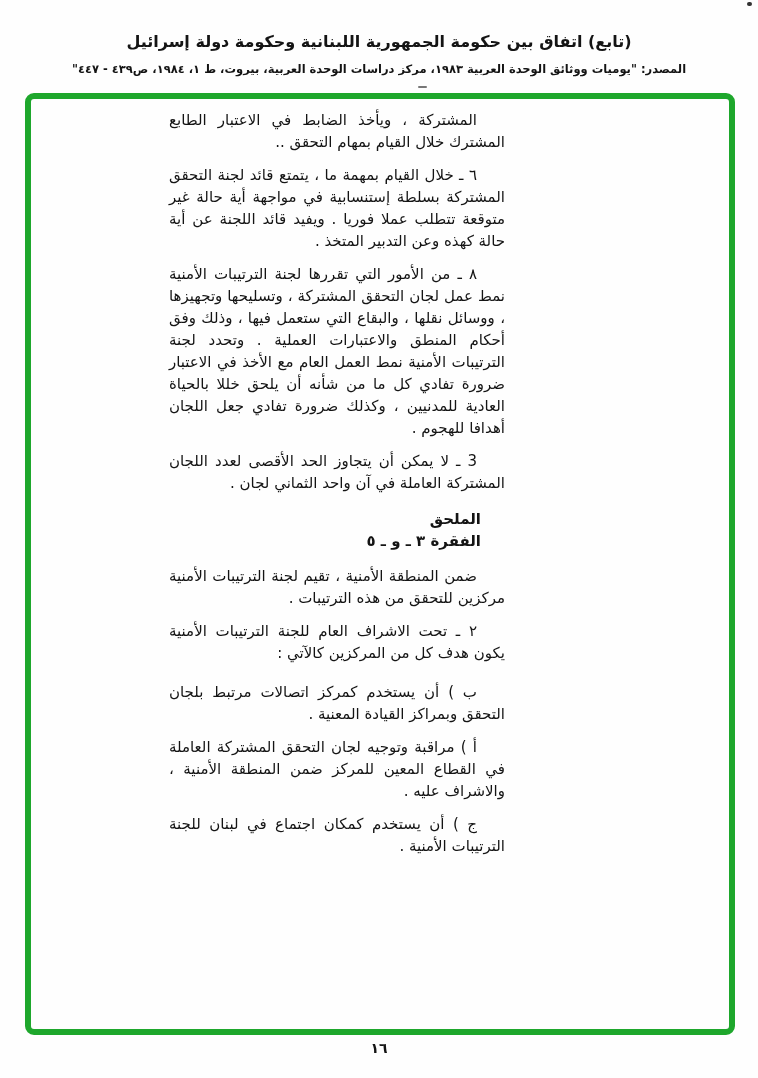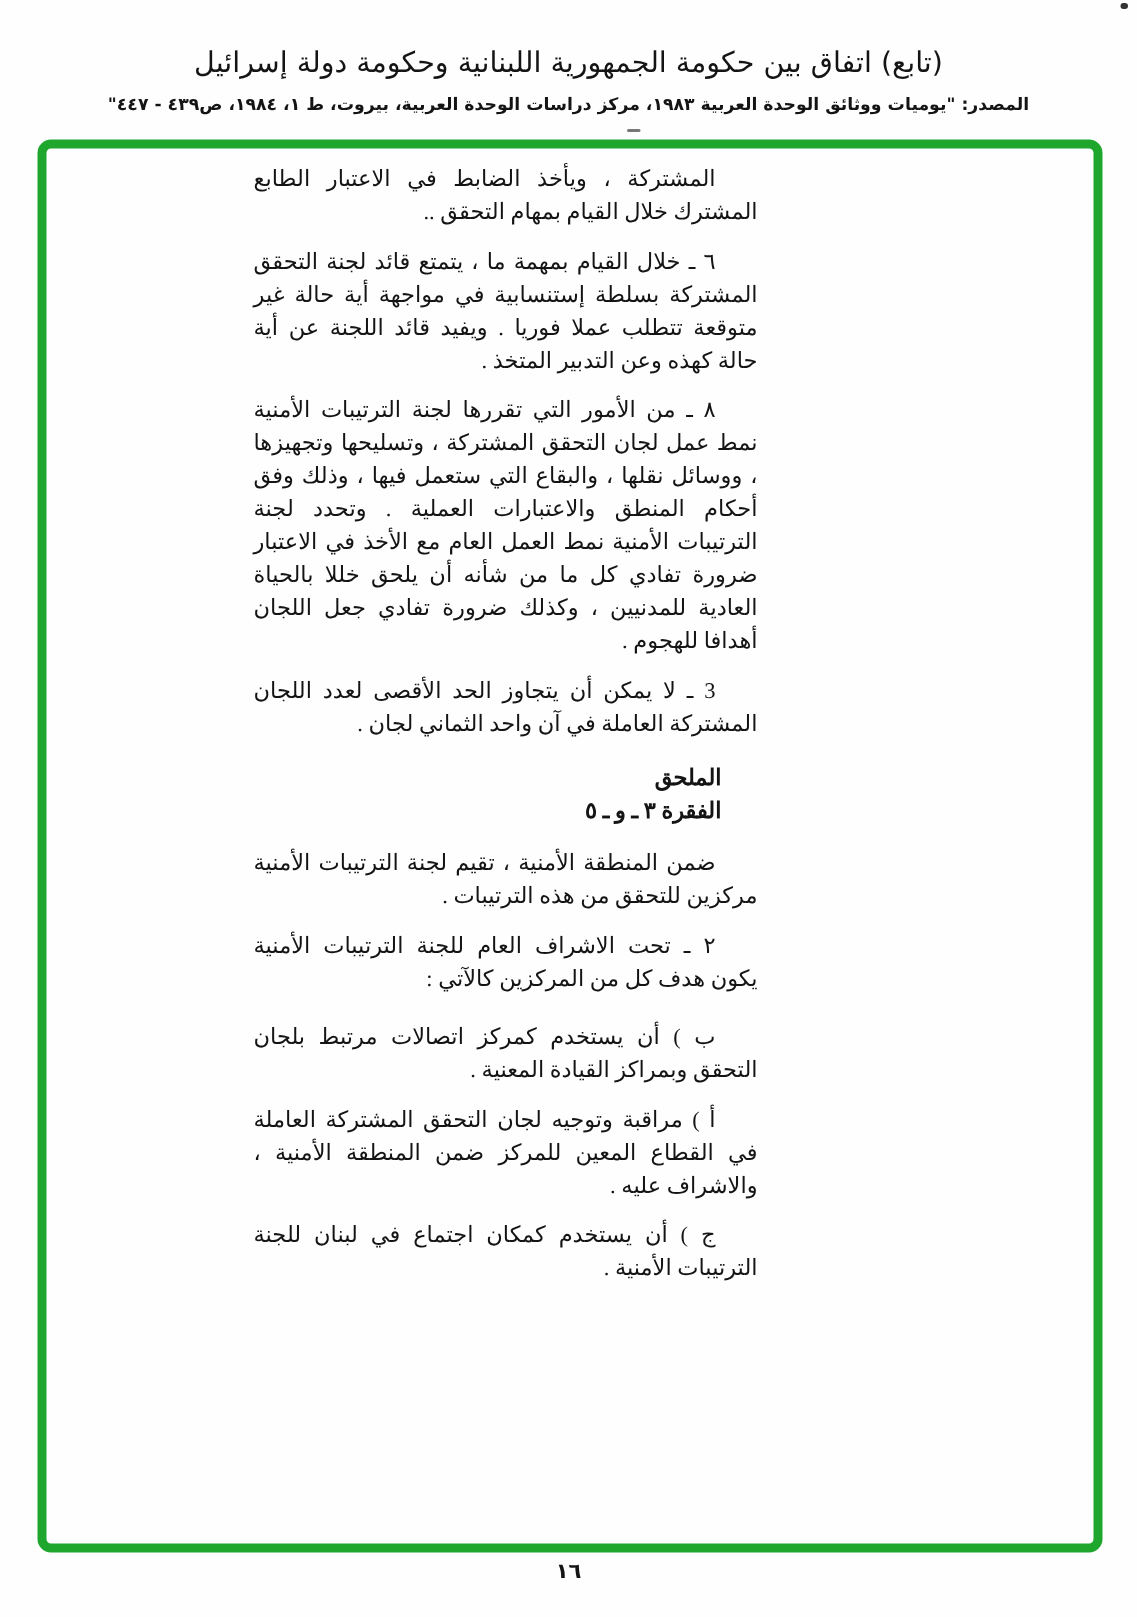--- a/index.html
+++ b/index.html
@@ -19,22 +19,22 @@
   }
   .doc-header {
     position: absolute;
     top: 30px;
     left: 0;
     width: 758px;
     text-align: center;
     direction: rtl;
   }
   .doc-title {
-    font-size: 19px;
-    font-weight: normal;
+    font-size: 16px;
+    font-weight: bold;
     line-height: 24px;
     letter-spacing: 0.2px;
   }
   .doc-source {
     margin-top: 7px;
     font-size: 11.5px;
     font-weight: bold;
     line-height: 16px;
   }
   .highlight-box {
@@ -55,21 +55,20 @@
     width: 336px;
     direction: rtl;
   }
   .text-column p {
     margin: 0 0 11px 0;
     font-size: 15px;
     line-height: 22px;
     text-align: justify;
     text-align-last: right;
     text-indent: 28px;
-    font-family: Liberation Serif, serif;
   }
   .text-column p.heading {
     font-weight: bold;
     text-align: right;
     text-indent: 0;
     padding-right: 24px;
     margin: 0;
   }
   .text-column p.annex-title { margin-top: 14px; }
   .text-column p.after-headings { margin-top: 13px; }

